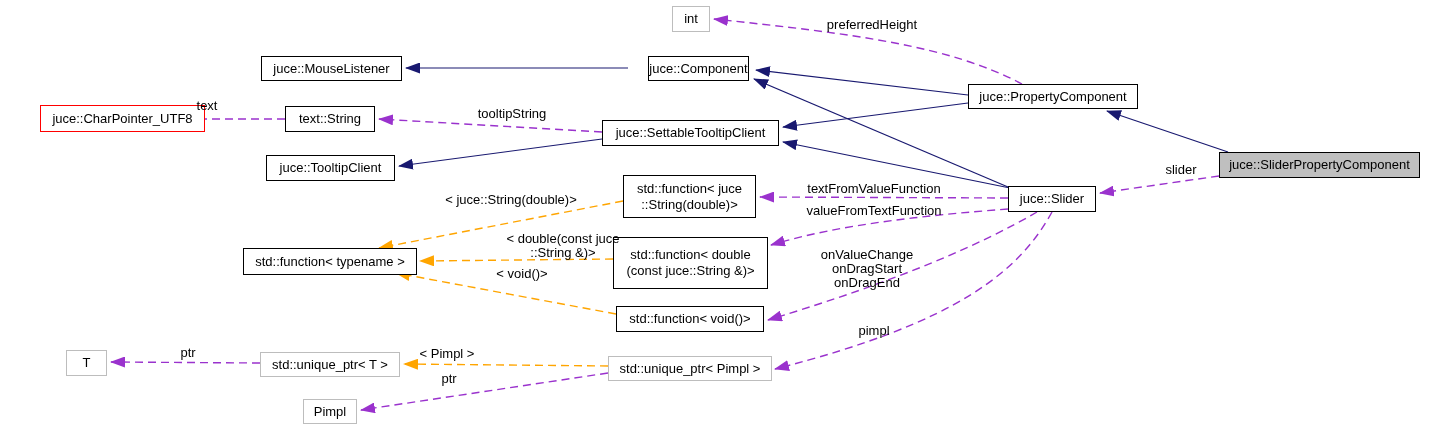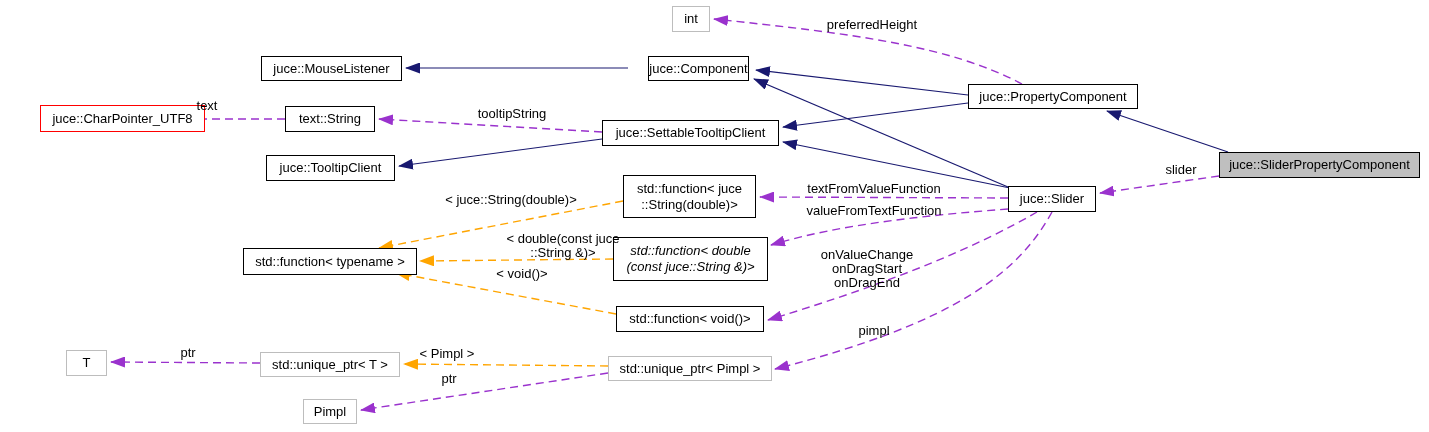--- a/index.html
+++ b/index.html
@@ -74,21 +74,21 @@
   <div class="node" style="left:968px;top:84px;width:170px;height:25px;">juce::PropertyComponent</div>
   <div class="node redbox" style="left:4px;top:105px;width:165px;height:27px;">juce::CharPointer_UTF8</div>
   <div class="node" style="left:285px;top:106px;width:90px;height:26px;">text::String</div>
   <div class="node" style="left:602px;top:120px;width:177px;height:26px;">juce::SettableTooltipClient</div>
   <div class="node" style="left:266px;top:155px;width:129px;height:26px;">juce::TooltipClient</div>
   <div class="node selected" style="left:1219px;top:152px;width:201px;height:26px;">juce::SliderPropertyComponent</div>
   <div class="node" style="left:1008px;top:186px;width:88px;height:26px;">juce::Slider</div>
   <div class="node" style="left:623px;top:175px;width:133px;height:43px;">std::function&lt; juce
 ::String(double)&gt;</div>
   <div class="node" style="left:243px;top:248px;width:174px;height:27px;">std::function&lt; typename &gt;</div>
-  <div class="node" style="left:613px;top:237px;width:155px;height:44px;font-style:italic;">std::function&lt; double
+  <div class="node" style="left:613px;top:237px;width:155px;height:52px;">std::function&lt; double
 (const juce::String &amp;)&gt;</div>
   <div class="node" style="left:616px;top:306px;width:148px;height:26px;">std::function&lt; void()&gt;</div>
   <div class="node undoc" style="left:260px;top:352px;width:140px;height:25px;">std::unique_ptr&lt; T &gt;</div>
   <div class="node undoc" style="left:608px;top:356px;width:164px;height:25px;">std::unique_ptr&lt; Pimpl &gt;</div>
   <div class="node undoc" style="left:66px;top:350px;width:41px;height:26px;">T</div>
   <div class="node undoc" style="left:303px;top:399px;width:54px;height:25px;">Pimpl</div>
 
   <div class="elabel" style="left:872px;top:25px;">preferredHeight</div>
   <div class="elabel" style="left:207px;top:106px;">text</div>
   <div class="elabel" style="left:512px;top:114px;">tooltipString</div>

